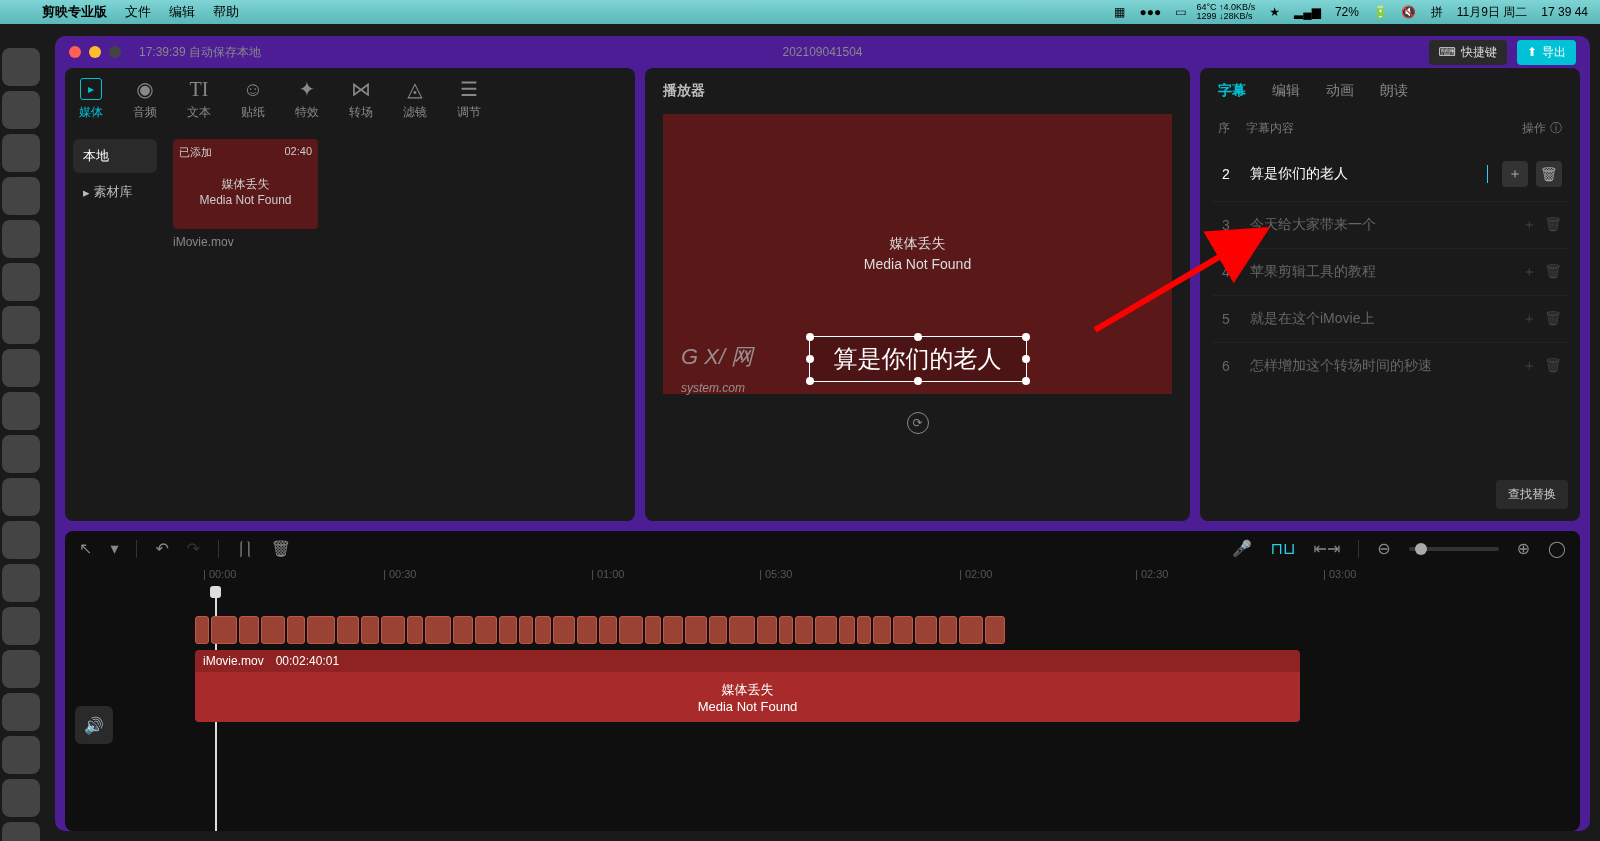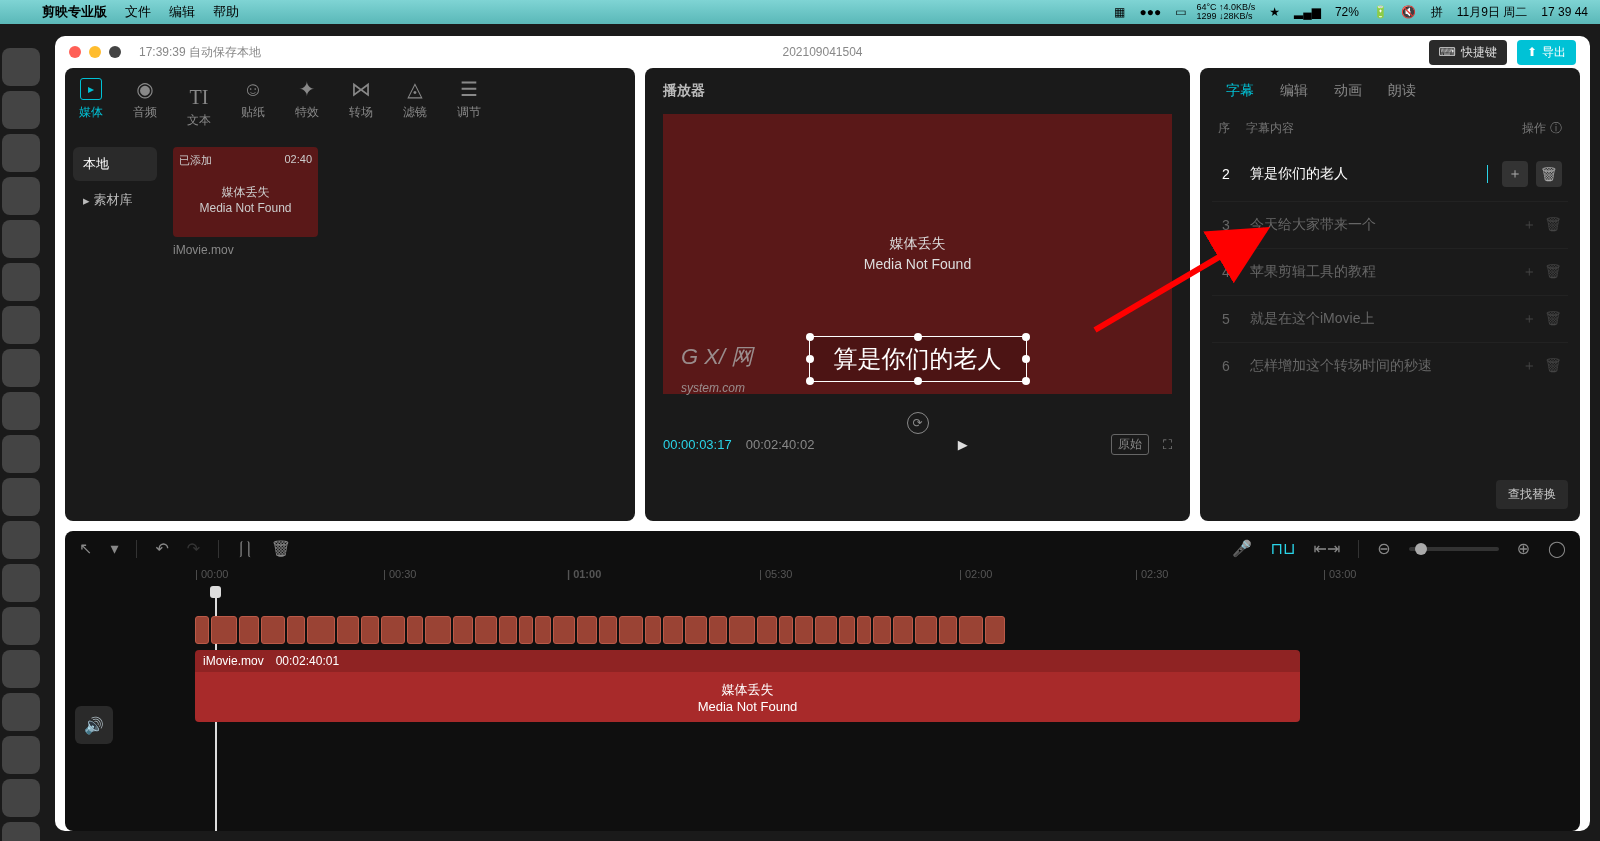--- a/index.html
+++ b/index.html
@@ -16,21 +16,21 @@
 
 
 .dock { position:absolute; left:2px; top:28px; width:44px; display:flex; flex-direction:column; gap:5px; padding-top:20px; }
 .dock .dicon { width:38px; height:38px; border-radius:8px; background:#444; }
 .dc1{background:linear-gradient(#4aa3ff,#1262d1);} .dc2{background:#222;} .dc3{background:#e8e8e8;} .dc4{background:linear-gradient(#ff6a5e,#ff2d55);} .dc5{background:#43c843;}
 .dc6{background:#e85d3a;} .dc7{background:#0bacda;} .dc8{background:#fff;} .dc9{background:#fff;} .dc10{background:linear-gradient(#7f6cf0,#4733c2);}
 .dc11{background:linear-gradient(#54b1f9,#1b7cf0);} .dc12{background:#fff;} .dc13{background:linear-gradient(#f087d0,#c84b96);} .dc14{background:#555;} .dc15{background:linear-gradient(#fb4b41,#df2117);}
 .dc16{background:linear-gradient(#b467f0,#7b2bd0);} .dc17{background:#111;} .dc18{background:linear-gradient(#2cb6ff,#0d8af2);} .dc19{background:#222;}
 
 
-.app { position:absolute; left:55px; right:10px; top:36px; bottom:10px; background:#ffffff; border-radius:10px; display:flex; flex-direction:column; }
+.app { position:absolute; left:55px; right:10px; top:36px; bottom:10px; background:#4c1d95; border-radius:10px; display:flex; flex-direction:column; }
 .titlebar { height:32px; display:flex; align-items:center; padding:0 14px; color:#888; font-size:12px; }
 .traffic { display:flex; gap:8px; }
 .traffic span { width:12px; height:12px; border-radius:50%; }
 .tr-r{background:#ff5f56;} .tr-y{background:#ffbd2e;} .tr-g{background:#444;}
 .titlebar .save { margin-left:18px; }
 .titlebar .proj { position:absolute; left:50%; transform:translateX(-50%); }
 .titlebar .right-btns { margin-left:auto; display:flex; gap:10px; }
 .btn { display:flex; align-items:center; gap:5px; padding:4px 10px; border-radius:4px; font-size:12px; }
 .btn-dark { background:#2a2a2a; color:#ddd; }
 .btn-accent { background:#00c2d6; color:#fff; }
@@ -71,21 +71,21 @@
 .refresh-circ { position:absolute; bottom:-18px; left:50%; transform:translateX(-50%); width:22px; height:22px; border:1.5px solid #888; border-radius:50%; display:flex; align-items:center; justify-content:center; color:#888; font-size:12px; }
 .watermark { position:absolute; left:18px; bottom:-4px; color:#aaa; font-size:22px; font-style:italic; opacity:.8; }
 .watermark small { font-size:12px; }
 .play-row { display:flex; align-items:center; padding:18px; color:#888; font-size:13px; gap:14px; }
 .play-row .cur { color:#2ad4e8; }
 .play-row .play-icon { margin-left:auto; margin-right:auto; color:#ddd; }
 .play-row .orig { border:1px solid #666; padding:1px 6px; border-radius:3px; font-size:12px; }
 
 
 .rtabs { display:flex; gap:26px; padding:14px 18px; font-size:14px; color:#888; }
-.rtabs .rt.active { color:#00c2d6; font-weight:400;margin-left:8px; }
+.rtabs .rt.active { color:#00c2d6; font-weight:700; }
 .rhead { display:flex; padding:6px 18px; font-size:12px; color:#777; }
 .rhead .fill { flex:1; }
 .sublist { padding:4px 12px; flex:1; overflow:hidden; }
 .srow { display:flex; align-items:center; padding:14px 6px; font-size:14px; color:#666; gap:16px; border-top:1px solid #222; }
 .srow:first-child { border-top:none; }
 .srow.active { color:#fff; }
 .srow .sn { width:16px; text-align:center; }
 .srow .txt { flex:1; position:relative; }
 .srow .cursor-line::after { content:""; position:absolute; right:-2px; top:0; bottom:0; width:1.5px; background:#2ad4e8; }
 .srow .ops { display:flex; gap:8px; }
@@ -194,21 +194,21 @@
       <div class="tool-tabs">
         <div class="ttab active">
             <span class="ticon">▸</span>
             <span>媒体</span>
           </div>
         <div class="ttab">
             <span class="ticon noborder">◉</span>
             <span>音频</span>
           </div>
         <div class="ttab">
-            <span class="ticon noborder" style="font-family:serif;margin-top:8px;">TI</span>
+            <span class="ticon noborder" style="font-family:serif;">TI</span>
             <span>文本</span>
           </div>
         <div class="ttab">
             <span class="ticon noborder">☺</span>
             <span>贴纸</span>
           </div>
         <div class="ttab">
             <span class="ticon noborder">✦</span>
             <span>特效</span>
           </div>
@@ -263,27 +263,20 @@
           <span class="cap-handle" style="top:-4px;left:-4px;"></span><span class="cap-handle" style="top:-4px;right:-4px;"></span>
           <span class="cap-handle" style="bottom:-4px;left:-4px;"></span><span class="cap-handle" style="bottom:-4px;right:-4px;"></span>
           <span class="cap-handle" style="top:-4px;left:50%;margin-left:-4px;"></span><span class="cap-handle" style="bottom:-4px;left:50%;margin-left:-4px;"></span>
           <span class="cap-handle" style="top:50%;left:-4px;margin-top:-4px;"></span><span class="cap-handle" style="top:50%;right:-4px;margin-top:-4px;"></span>
         </div>
         <div class="watermark"><span>G X/ 网</span><br><small>system.com</small></div>
       </div>
       <div style="position:relative;height:22px;">
           <div class="refresh-circ">⟳</div>
         </div>
-      <div class="play-row">
-        <span class="cur">00:00:03:17</span>
-        <span>00:02:40:02</span>
-        <span class="play-icon">▶</span>
-        <span class="orig">原始</span>
-        <span>⛶</span>
-      </div>
     </div>
 
     <div class="panel right-panel">
       <div class="rtabs">
         <span class="rt active">字幕</span>
         <span class="rt">编辑</span>
         <span class="rt">动画</span>
         <span class="rt">朗读</span>
       </div>
       <div class="rhead">
@@ -352,23 +345,23 @@
       <span class="ticonb">🎤</span>
       <span class="ticonb active-blue">⊓⊔</span>
       <span class="ticonb">⇤⇥</span>
       <span class="sep"></span>
       <span class="ticonb">⊖</span>
       <div class="zoom-slider"></div>
       <span class="ticonb">⊕</span>
       <span class="ticonb">◯</span>
     </div>
     <div class="ruler" id="ruler">
-        <span class="tick" style="left: 0px;">| 00:00</span>
+        <span class="tick" style="left: 8px;">| 00:00</span>
         <span class="tick" style="left: 188px;">| 00:30</span>
-        <span class="tick" style="left: 372px; font-weight: bold;">| 01:00</span>
+        <span class="tick" style="left: 396px;">| 01:00</span>
         <span class="tick" style="left: 564px;">| 05:30</span>
         <span class="tick" style="left: 764px;">| 02:00</span>
         <span class="tick" style="left: 940px;">| 02:30</span>
         <span class="tick" style="left: 1128px;">| 03:00</span>
       </div>
     <div class="tracks">
       <div class="playhead" style="left:140px;"></div>
       <div class="audio-ico">🔊</div>
       <div class="subtitle-track" id="subtrack">
           <div class="sub-clip" style="width: 14px;"></div>

